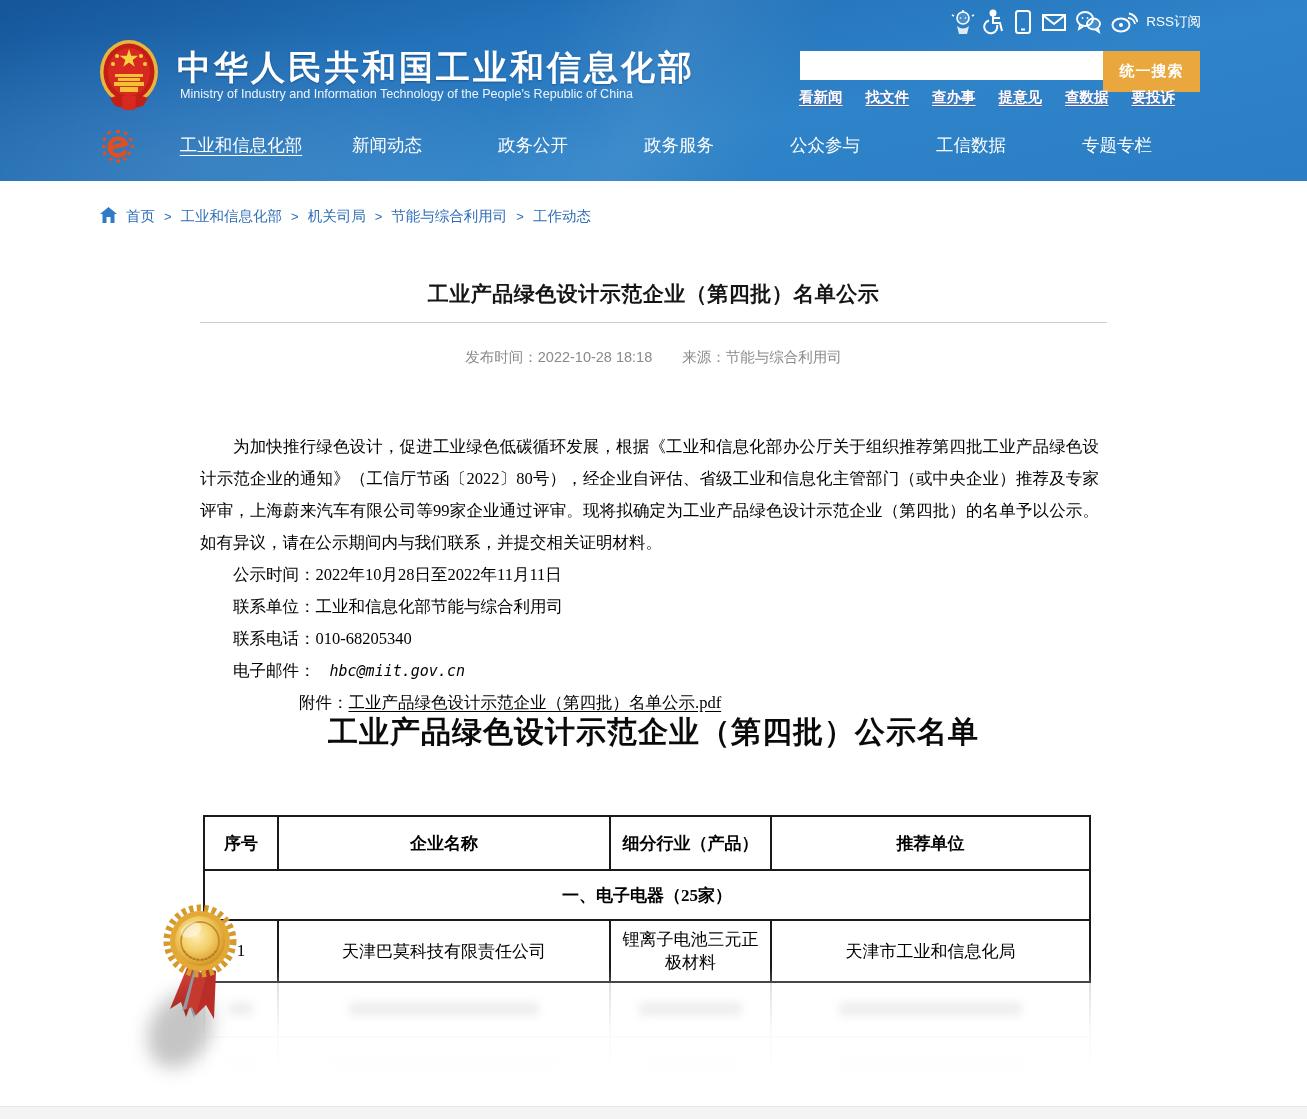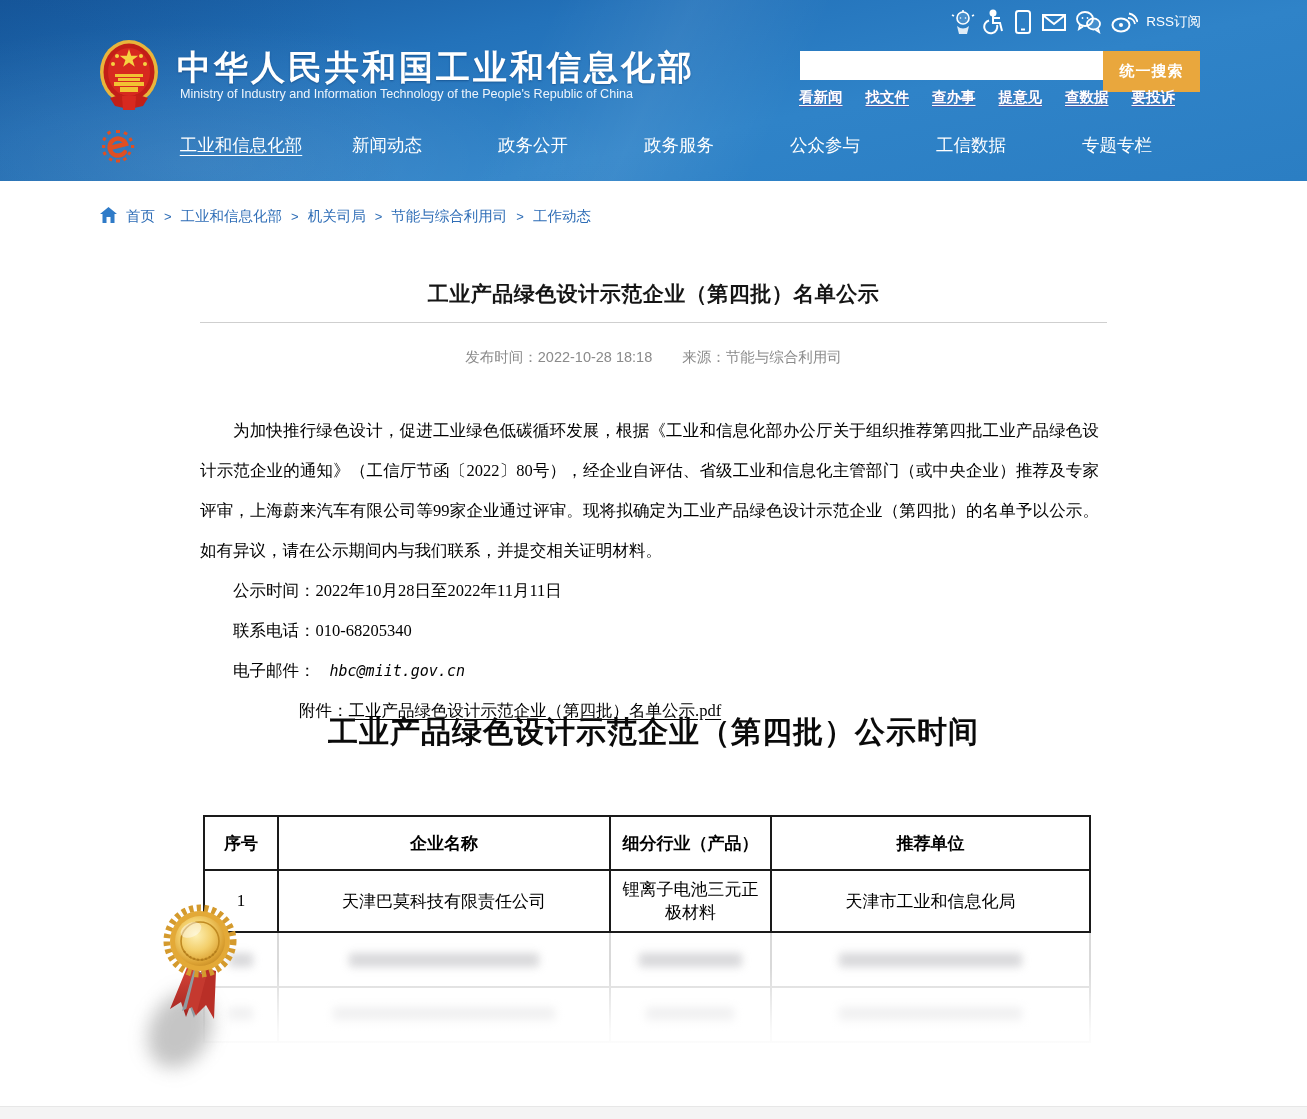--- a/index.html
+++ b/index.html
@@ -92,23 +92,23 @@
     position:absolute; left:200px; top:322px; width:907px; height:1px;
     background:#cfcfcf;
   }
   .article-meta {
     position:absolute; left:200px; top:348px; width:907px;
     display:flex; justify-content:center; gap:30px;
     font-size:14.5px; color:#8a8a8a;
   }
 
   .article-body {
-    position:absolute; left:200px; top:411px; width:899px;
+    position:absolute; left:200px; top:431px; width:899px;
     font-family:"Liberation Serif","DejaVu Serif",serif;
-    font-size:16.5px; line-height:40px; color:#000;
+    font-size:16.5px; line-height:32px; color:#000;
   }
   .article-body .para { text-align:justify; text-indent:2em; }
   .info-line { text-indent:2em; }
   .email-value {
     font-family:"DejaVu Sans Mono","Liberation Mono",monospace;
     font-size:15px; margin-left:14px;font-style:italic;
   }
   .attach-line { text-indent:6em; }
   .attach-link { text-decoration:underline; text-underline-offset:3px; cursor:pointer; color:#000; }
 
@@ -317,38 +317,42 @@
 <h1 class="article-title">工业产品绿色设计示范企业（第四批）名单公示</h1>
 <div class="article-divider"></div>
 <div class="article-meta">
   <span>发布时间：2022-10-28 18:18</span>
   <span>来源：节能与综合利用司</span>
 </div>
 
 <div class="article-body">
   <div class="para">为加快推行绿色设计，促进工业绿色低碳循环发展，根据《工业和信息化部办公厅关于组织推荐第四批工业产品绿色设计示范企业的通知》（工信厅节函〔2022〕80号），经企业自评估、省级工业和信息化主管部门（或中央企业）推荐及专家评审，上海蔚来汽车有限公司等99家企业通过评审。现将拟确定为工业产品绿色设计示范企业（第四批）的名单予以公示。如有异议，请在公示期间内与我们联系，并提交相关证明材料。</div>
   <div class="info-line">公示时间：2022年10月28日至2022年11月11日</div>
+  <div class="info-line">联系单位：工业和信息化部节能与综合利用司</div>
   <div class="info-line">联系电话：010-68205340</div>
   <div class="info-line">
     <span>电子邮件：</span><span class="email-value">hbc@miit.gov.cn</span>
   </div>
   <div class="attach-line">
     <span>附件：</span><span class="attach-link">工业产品绿色设计示范企业（第四批）名单公示.pdf</span>
   </div>
 </div>
 
-<div class="ann-title">工业产品绿色设计示范企业（第四批）公示时间</div>
+<div class="ann-title">工业产品绿色设计示范企业（第四批）公示名单</div>
 
 <table class="doc-table">
   <tbody>
       <tr>
     <th class="col-no">序号</th>
     <th class="col-name">企业名称</th>
     <th class="col-industry">细分行业（产品）</th>
     <th class="col-unit">推荐单位</th>
+  </tr>
+  <tr class="section-row">
+    <td colspan="4">一、电子电器（25家）</td>
   </tr>
   <tr class="data-row">
     <td>1</td>
     <td>天津巴莫科技有限责任公司</td>
     <td>锂离子电池三元正极材料</td>
     <td>天津市工业和信息化局</td>
   </tr>
   <tr class="ghost-row">
     <td>
           <div class="blob w40"></div>

